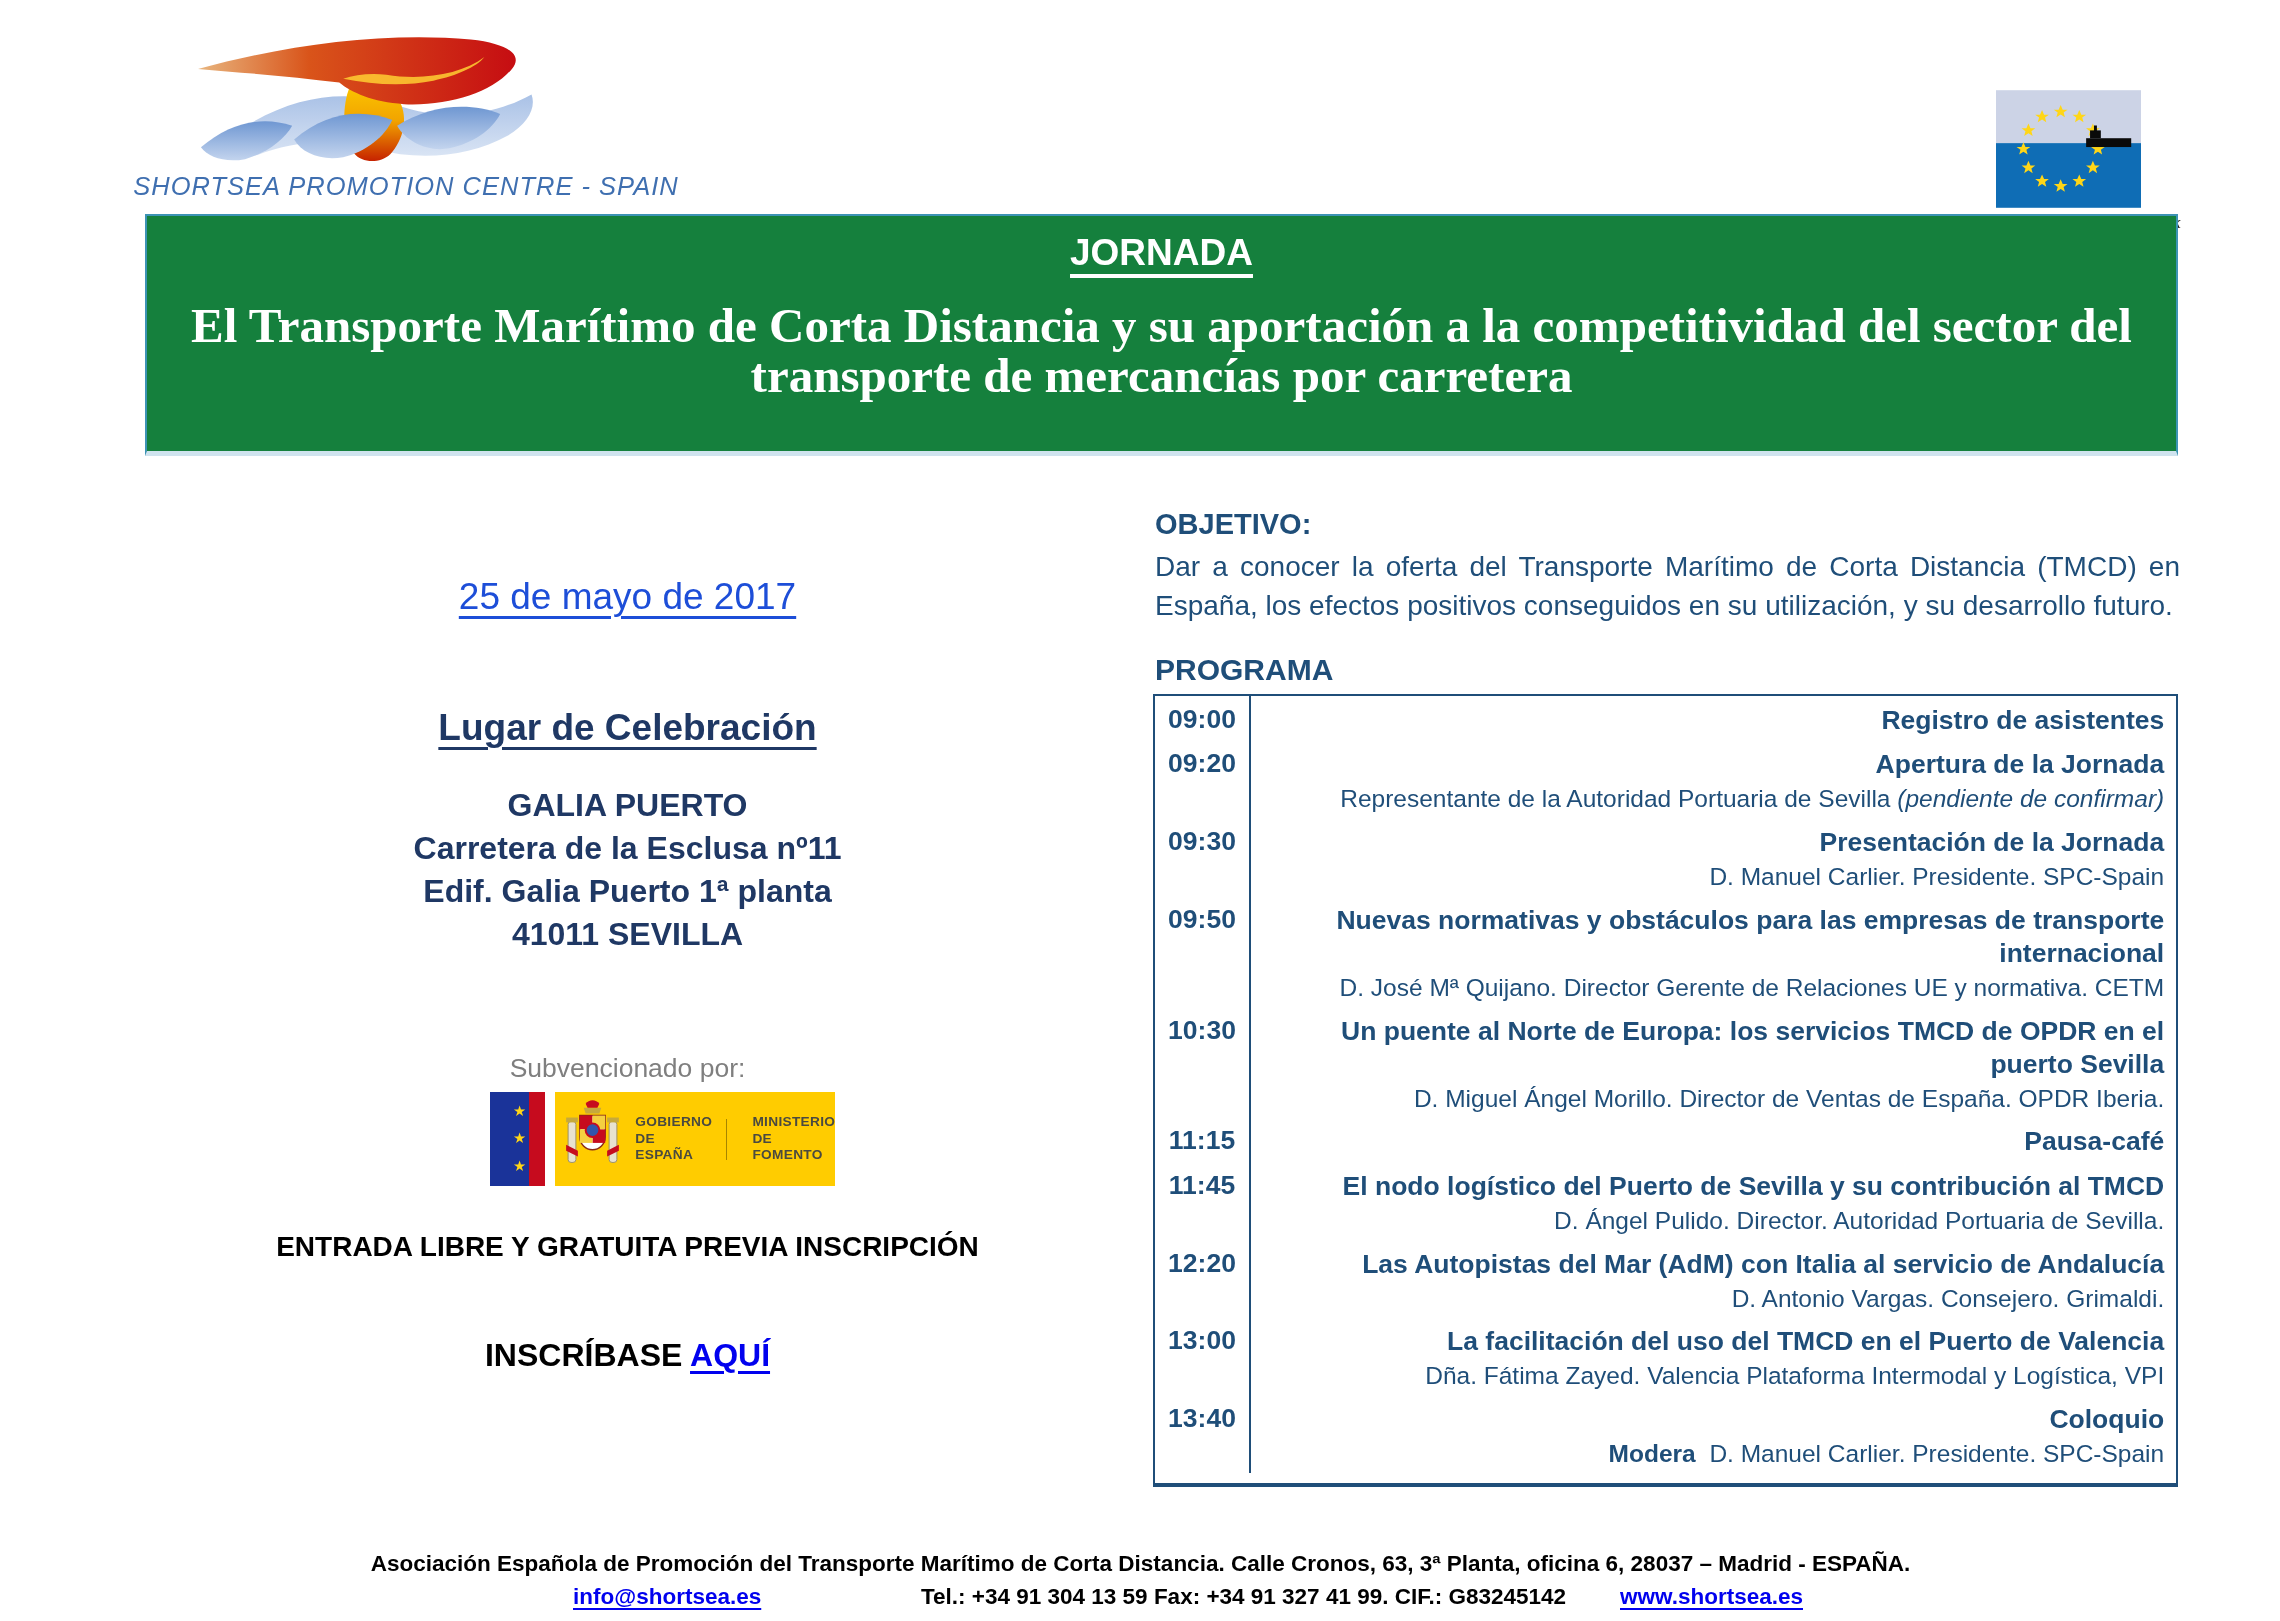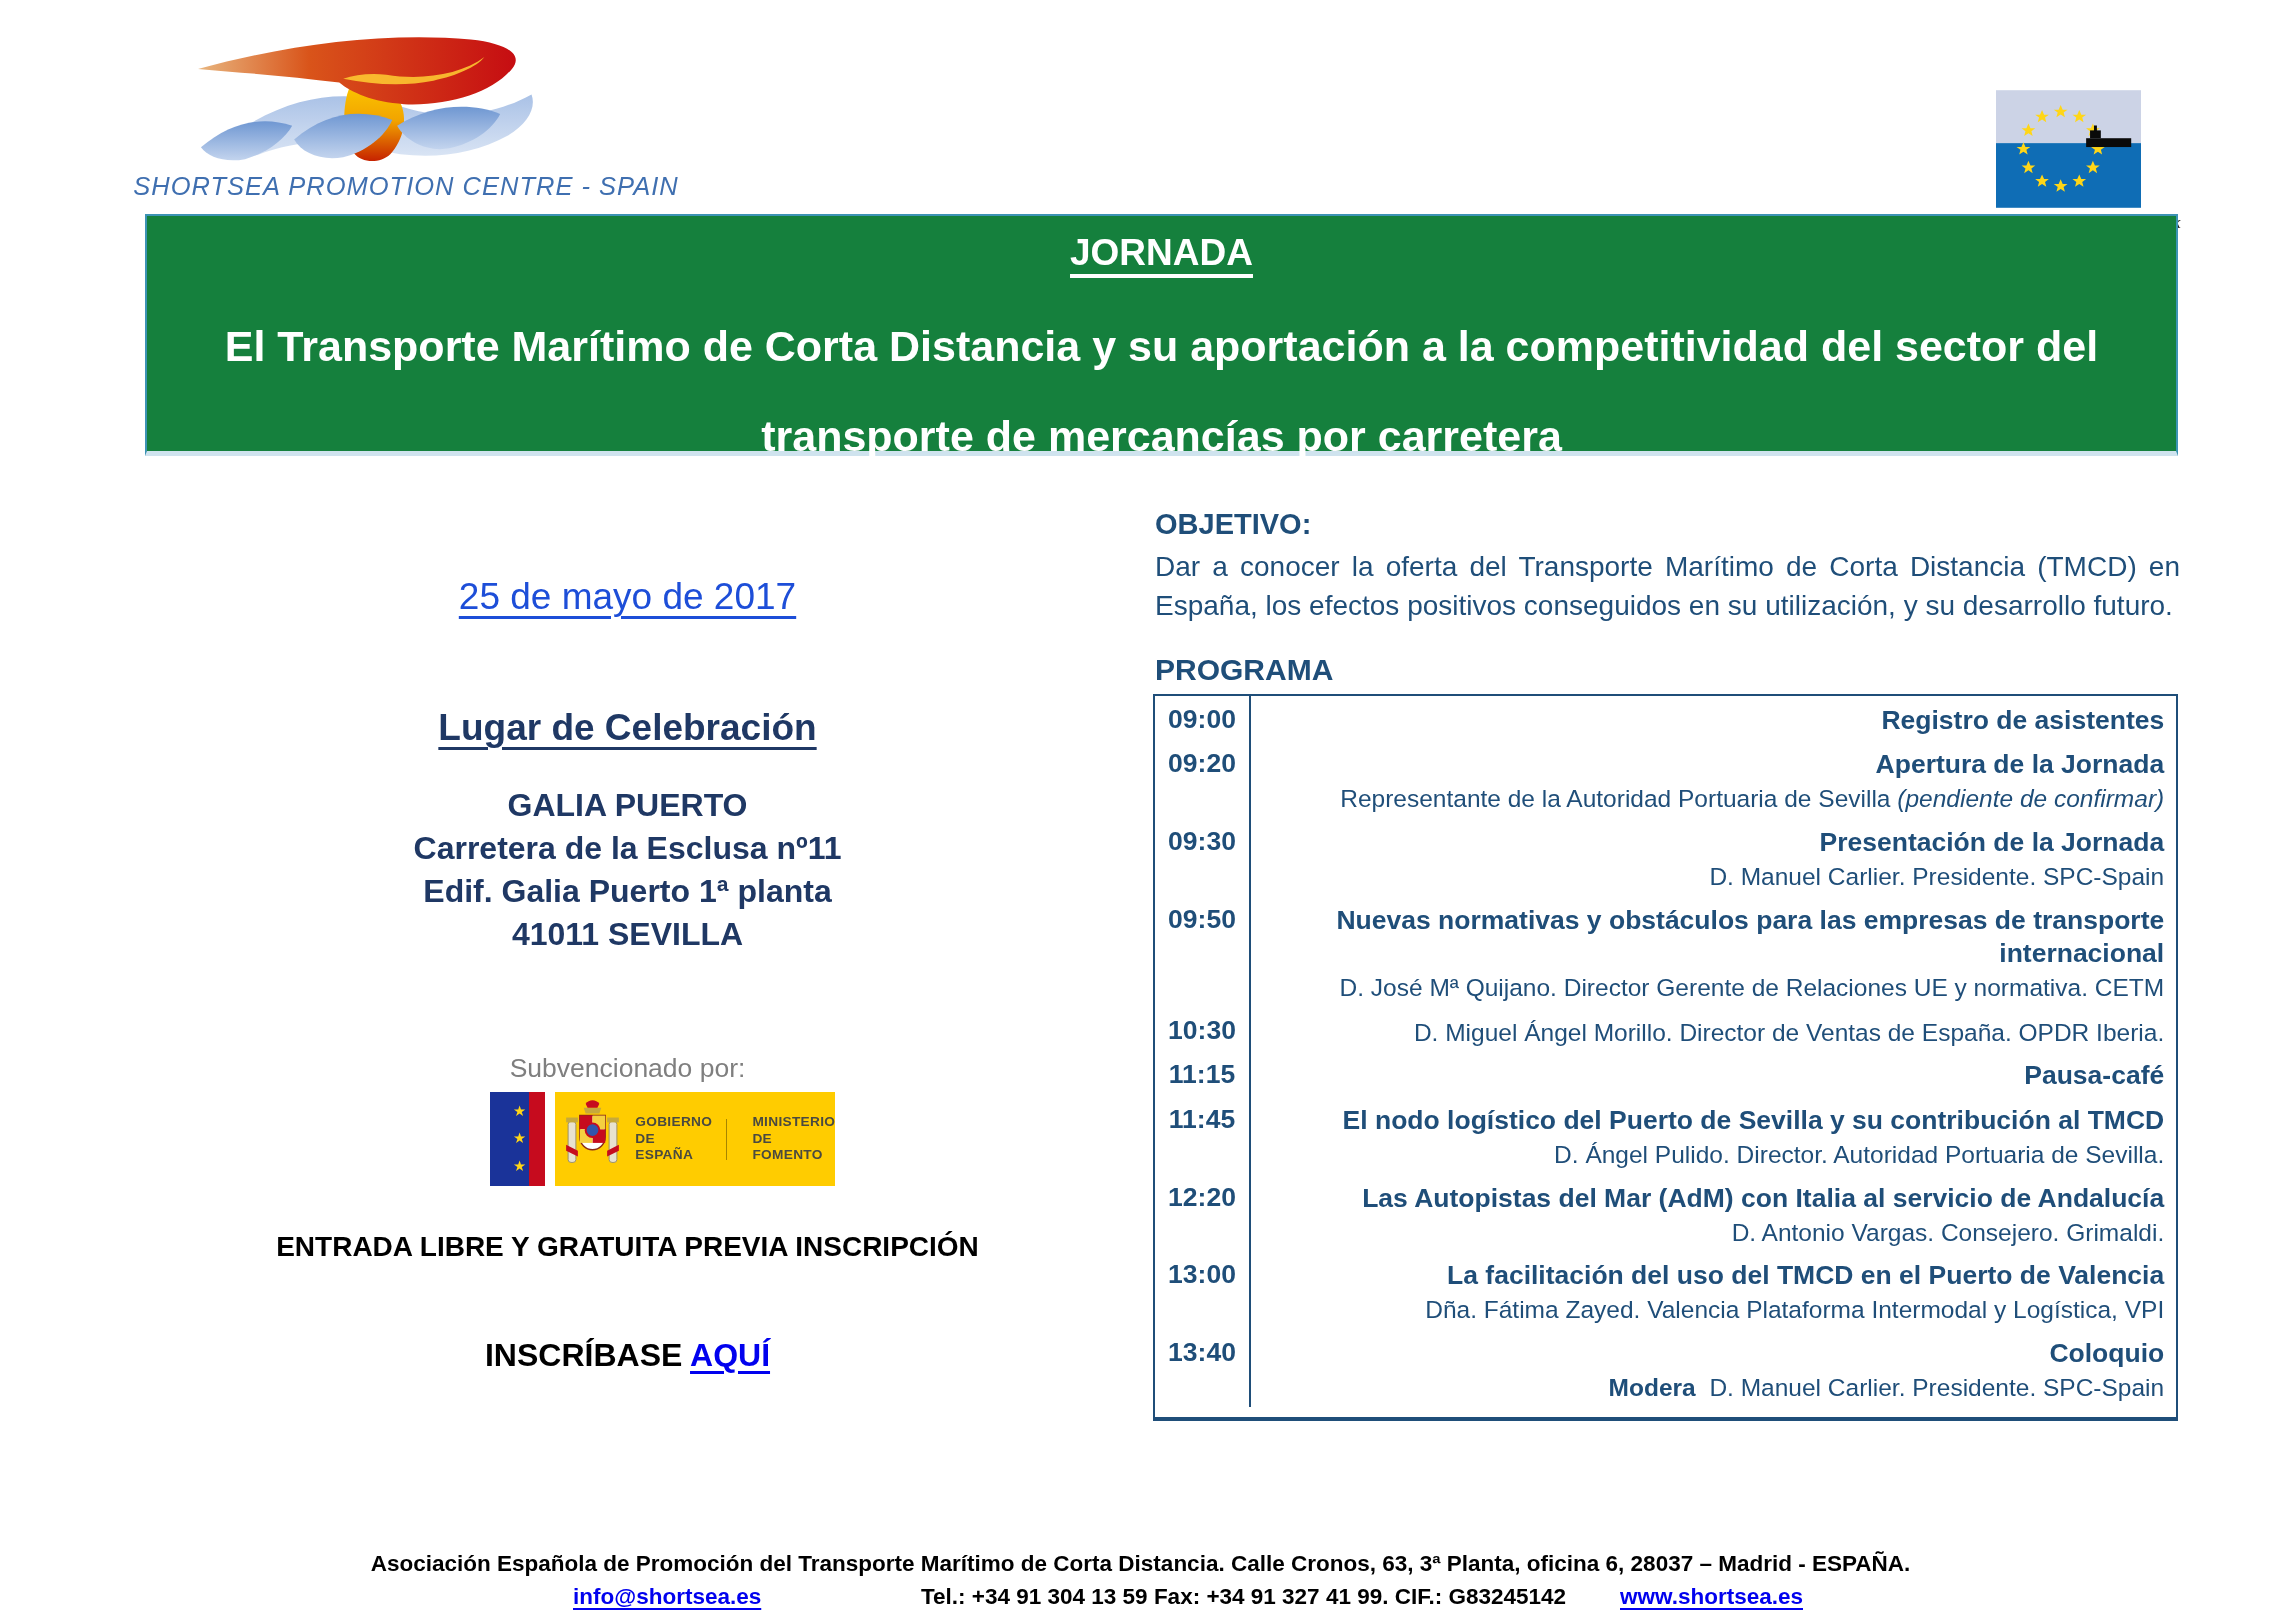--- a/index.html
+++ b/index.html
@@ -14,21 +14,21 @@
   .esn-box{position:relative;width:145px;height:118px;margin:0 auto;}
   .esn-caption{margin-top:4.9px;font-family:"Liberation Serif",serif;font-style:italic;
     font-size:16.7px;color:#1a1a1a;white-space:nowrap;}
 
   
   .banner{position:absolute;left:145px;top:214px;width:2033px;height:242px;box-sizing:border-box;
     background:#15803d;border:2px solid #3d93b4;border-bottom:5.9px solid #cfe3ee;
     color:#fff;text-align:center;}
   .banner-kicker{display:inline-block;margin-top:15.7px;font-size:37px;font-weight:bold;
     text-decoration:underline;text-decoration-thickness:3.9px;text-underline-offset:8.8px;}
-  .banner-title{margin:27.4px auto 0;width:1946px;font-size:43px;font-weight:bold;line-height:90px;}
+  .banner-title{margin:27.4px auto 0;width:1946px;font-size:49px;font-weight:bold;line-height:50px;font-family:Liberation Serif, serif;}
 
   
   .lcol-center{position:absolute;left:147px;width:961px;text-align:center;}
   .date-h{top:576px;font-size:37px;font-weight:normal;color:#1d4ed8;}
   .date-h span,.venue-h span{text-decoration:underline;text-decoration-thickness:2.9px;text-underline-offset:6.9px;}
   .venue-h{top:707px;font-size:37px;font-weight:bold;color:#1f3864;}
   .venue{top:784px;font-size:32px;font-weight:bold;color:#1f3864;line-height:43px;}
   .subsidized{top:1053px;font-size:26.5px;color:#7f7f7f;}
   .entry{top:1231px;font-size:28px;font-weight:bold;color:#000;}
   .register{top:1337px;font-size:32px;font-weight:bold;color:#000;}
@@ -232,20 +232,21 @@
       <div class="ptime">09:50</div>
       <div class="pbody">
         <div class="ptitle">Nuevas normativas y obstáculos para las empresas de transporte internacional</div>
         <div class="pspeaker"><b></b><span>D. José Mª Quijano. Director Gerente de Relaciones UE y normativa. CETM</span><i></i></div>
       </div>
     </div>
 
     <div class="prow">
       <div class="ptime">10:30</div>
       <div class="pbody">
+        <div class="ptitle">Un puente al Norte de Europa: los servicios TMCD de OPDR en el puerto Sevilla</div>
         <div class="pspeaker"><b></b><span>D. Miguel Ángel Morillo. Director de Ventas de España. OPDR Iberia.</span><i></i></div>
       </div>
     </div>
 
     <div class="prow">
       <div class="ptime">11:15</div>
       <div class="pbody">
         <div class="ptitle">Pausa-café</div>
 
       </div>

